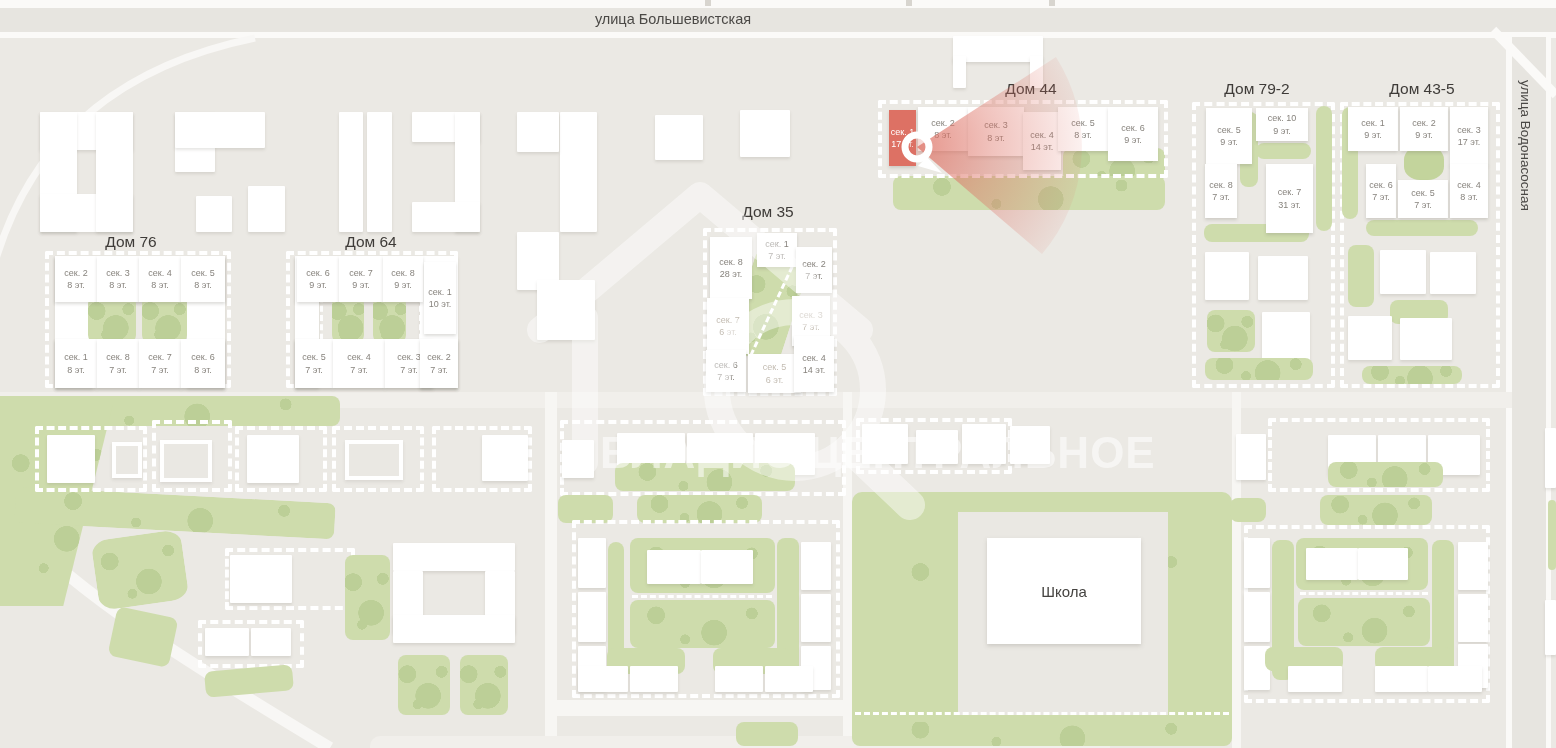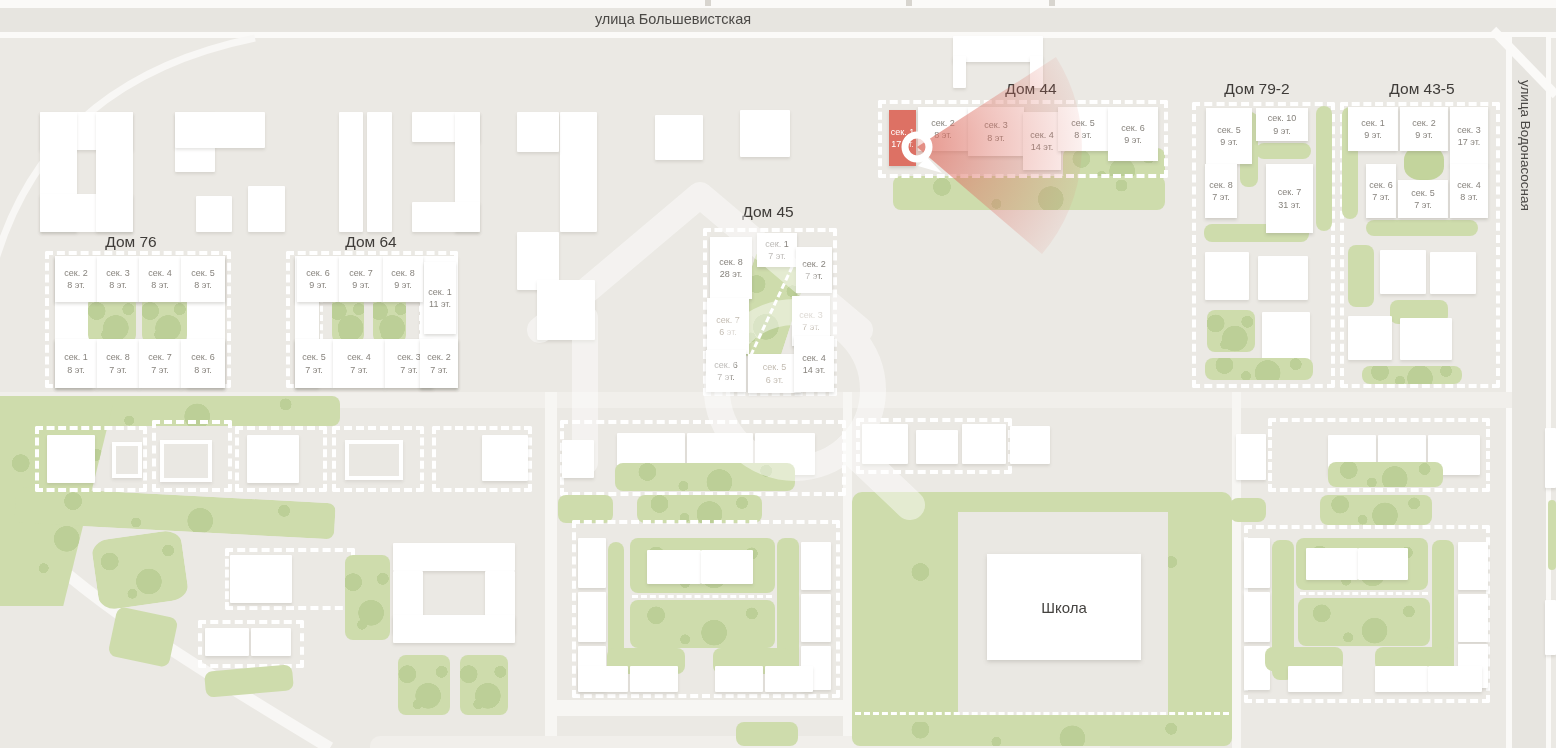--- a/index.html
+++ b/index.html
@@ -18,21 +18,21 @@
   .blk{position:absolute;border:4px dashed #ffffff;border-radius:2px;}
   .cblk{position:absolute;border:3px dashed rgba(255,255,255,.95);}
   .sec{position:absolute;background:#fff;box-shadow:0 2px 3px rgba(120,115,108,.25);
        display:flex;flex-direction:column;align-items:center;justify-content:center;
        text-align:center;font-size:9px;line-height:1.35;color:#87837d;cursor:pointer;}
   .sec.muted{color:#c3bcb2;}
   .sec.sel{background:#dd7164;color:#fff;}
   .title{position:absolute;transform:translateX(-50%);font-size:15.5px;color:#3e3b38;white-space:nowrap;}
   .slabel{position:absolute;font-size:14.5px;color:#4a4845;}
   .school-build{position:absolute;background:#fff;box-shadow:0 2px 4px rgba(120,115,108,.25);
-       display:flex;align-items:center;justify-content:center;font-size:15px;color:#454340;margin-top:16px;}
+       display:flex;align-items:center;justify-content:center;font-size:15px;color:#454340;}
   .wm-text{position:absolute;font-size:44px;font-weight:800;letter-spacing:1px;
        color:rgba(255,255,255,.55);white-space:nowrap;pointer-events:none;}
   .tick{position:absolute;background:#d8d5cf;}
   svg{position:absolute;left:0;top:0;pointer-events:none;}
 </style>
 </head>
 <body>
 
 <div id="canvas">
 
@@ -141,21 +141,21 @@
   <div class="sec" style="left:339px;top:256px;width:44px;height:46px;">
       <span>сек. 7</span>
       <span>9 эт.</span>
     </div>
   <div class="sec" style="left:383px;top:256px;width:40px;height:46px;">
       <span>сек. 8</span>
       <span>9 эт.</span>
     </div>
   <div class="sec" style="left:424px;top:262px;width:32px;height:72px;">
       <span>сек. 1</span>
-      <span>11 эт.</span>
+      <span>10 эт.</span>
     </div>
   <div class="sec" style="left:295px;top:339px;width:38px;height:49px;">
       <span>сек. 5</span>
       <span>7 эт.</span>
     </div>
   <div class="sec" style="left:333px;top:339px;width:52px;height:49px;">
       <span>сек. 4</span>
       <span>7 эт.</span>
     </div>
   <div class="sec" style="left:385px;top:339px;width:48px;height:49px;">
@@ -196,21 +196,21 @@
       <span>7 эт.</span>
     </div>
   <div class="sec muted" style="left:748px;top:354px;width:53px;height:39px;">
       <span>сек. 5</span>
       <span>6 эт.</span>
     </div>
   <div class="sec" style="left:794px;top:336px;width:40px;height:56px;">
       <span>сек. 4</span>
       <span>14 эт.</span>
     </div>
-  <div class="title" style="left:768px;top:203px;">Дом 45</div>
+  <div class="title" style="left:768px;top:203px;">Дом 35</div>
 
   <div class="g2" style="left:1063px;top:148px;width:102px;height:34px;"></div>
   <div class="g2" style="left:893px;top:176px;width:272px;height:34px;"></div>
   <div class="blk" style="left:878px;top:100px;width:282px;height:70px;"></div>
   <div class="sec" style="left:918px;top:107px;width:50px;height:44px;">
       <span>сек. 2</span>
       <span>8 эт.</span>
     </div>
   <div class="sec" style="left:968px;top:107px;width:56px;height:49px;">
       <span>сек. 3</span>
@@ -404,20 +404,21 @@
   <div class="b" style="left:1545px;top:600px;width:11px;height:55px;"></div>
 
   <svg width="1556" height="748" viewBox="0 0 1556 748" style="opacity:.45;">
     <g fill="none" stroke="#ffffff" stroke-width="26" stroke-linecap="round" stroke-linejoin="round">
       <path d="M540 330 L700 195 L860 330"></path>
       <path d="M585 318 L585 462"></path>
       <circle cx="795" cy="390" r="78"></circle>
       <path d="M850 448 L910 505" stroke-width="30"></path>
     </g>
   </svg>
+  <div class="wm-text" style="left:600px;top:428px;">ВЛАДИС ЦЕНТРАЛЬНОЕ</div>
 
   <svg width="1556" height="748" viewBox="0 0 1556 748">
     <defs>
       <radialGradient id="coneGrad" gradientUnits="userSpaceOnUse" cx="917" cy="147" r="170">
         <stop offset="0" stop-color="#dd7164" stop-opacity="0.75"></stop>
         <stop offset="0.45" stop-color="#dd7164" stop-opacity="0.42"></stop>
         <stop offset="1" stop-color="#dd7164" stop-opacity="0.08"></stop>
       </radialGradient>
     </defs>
     <path d="M917 147 L1056 57 A166 166 0 0 1 1042 254 Z" fill="url(#coneGrad)"></path>

